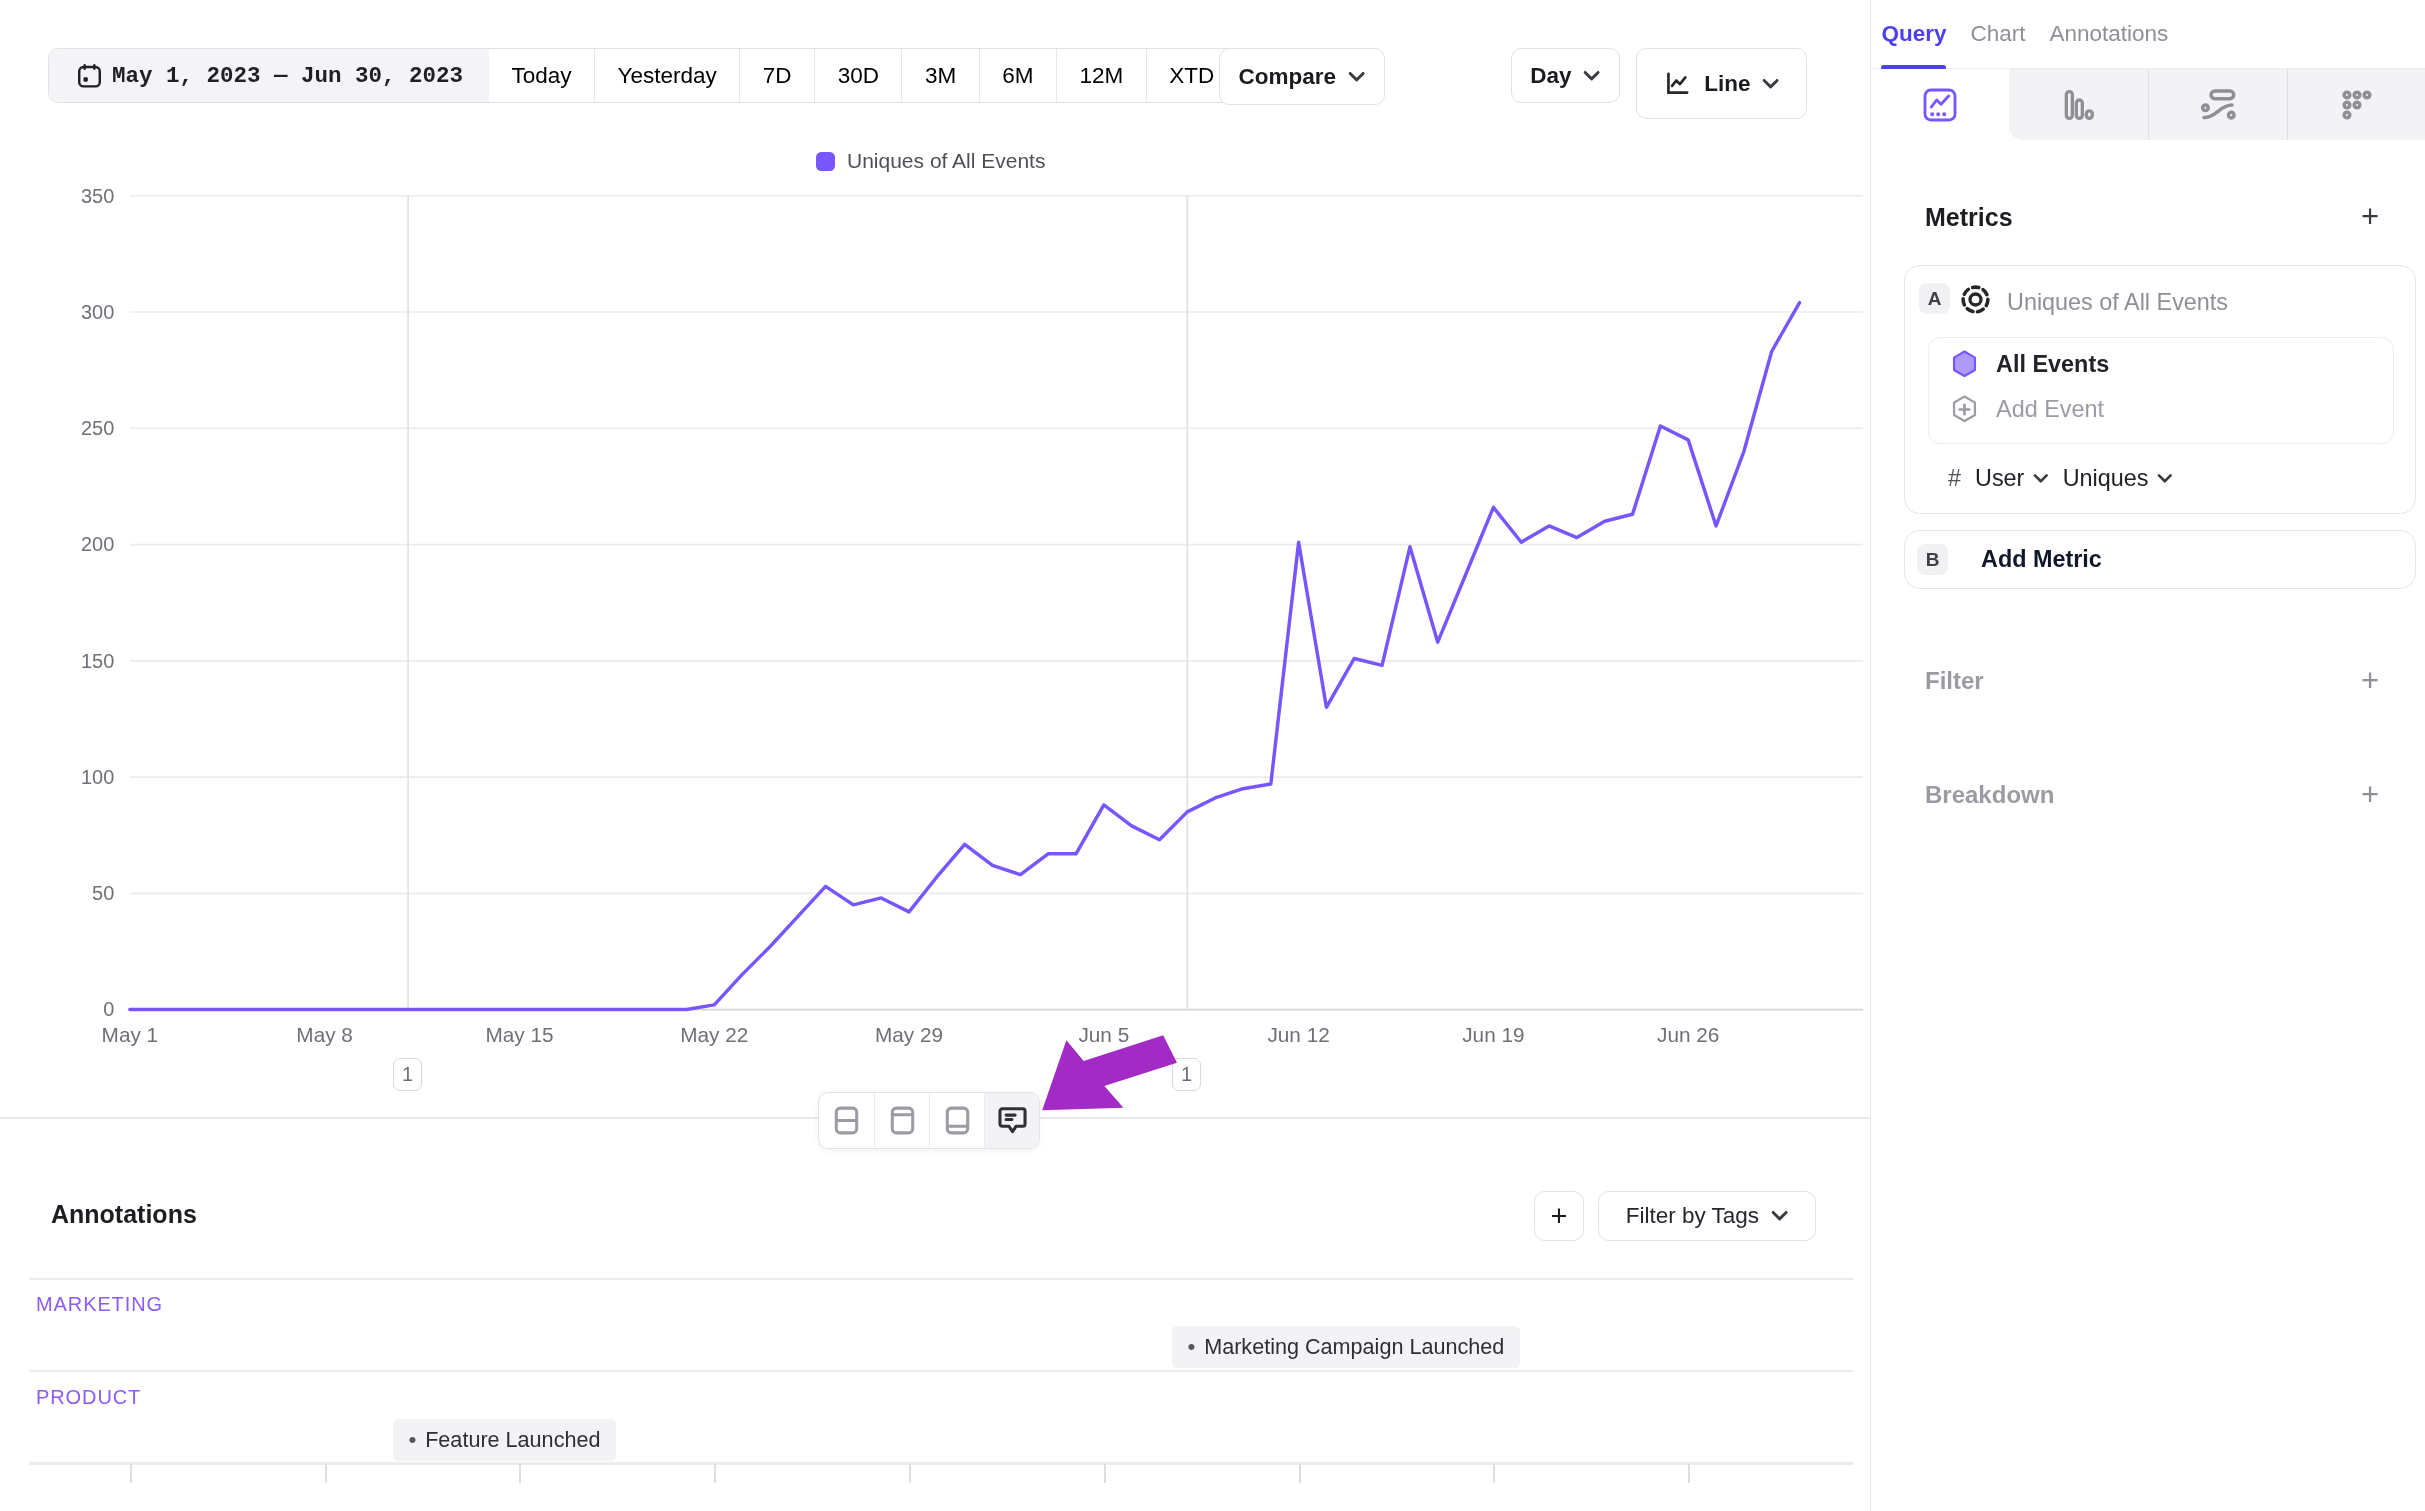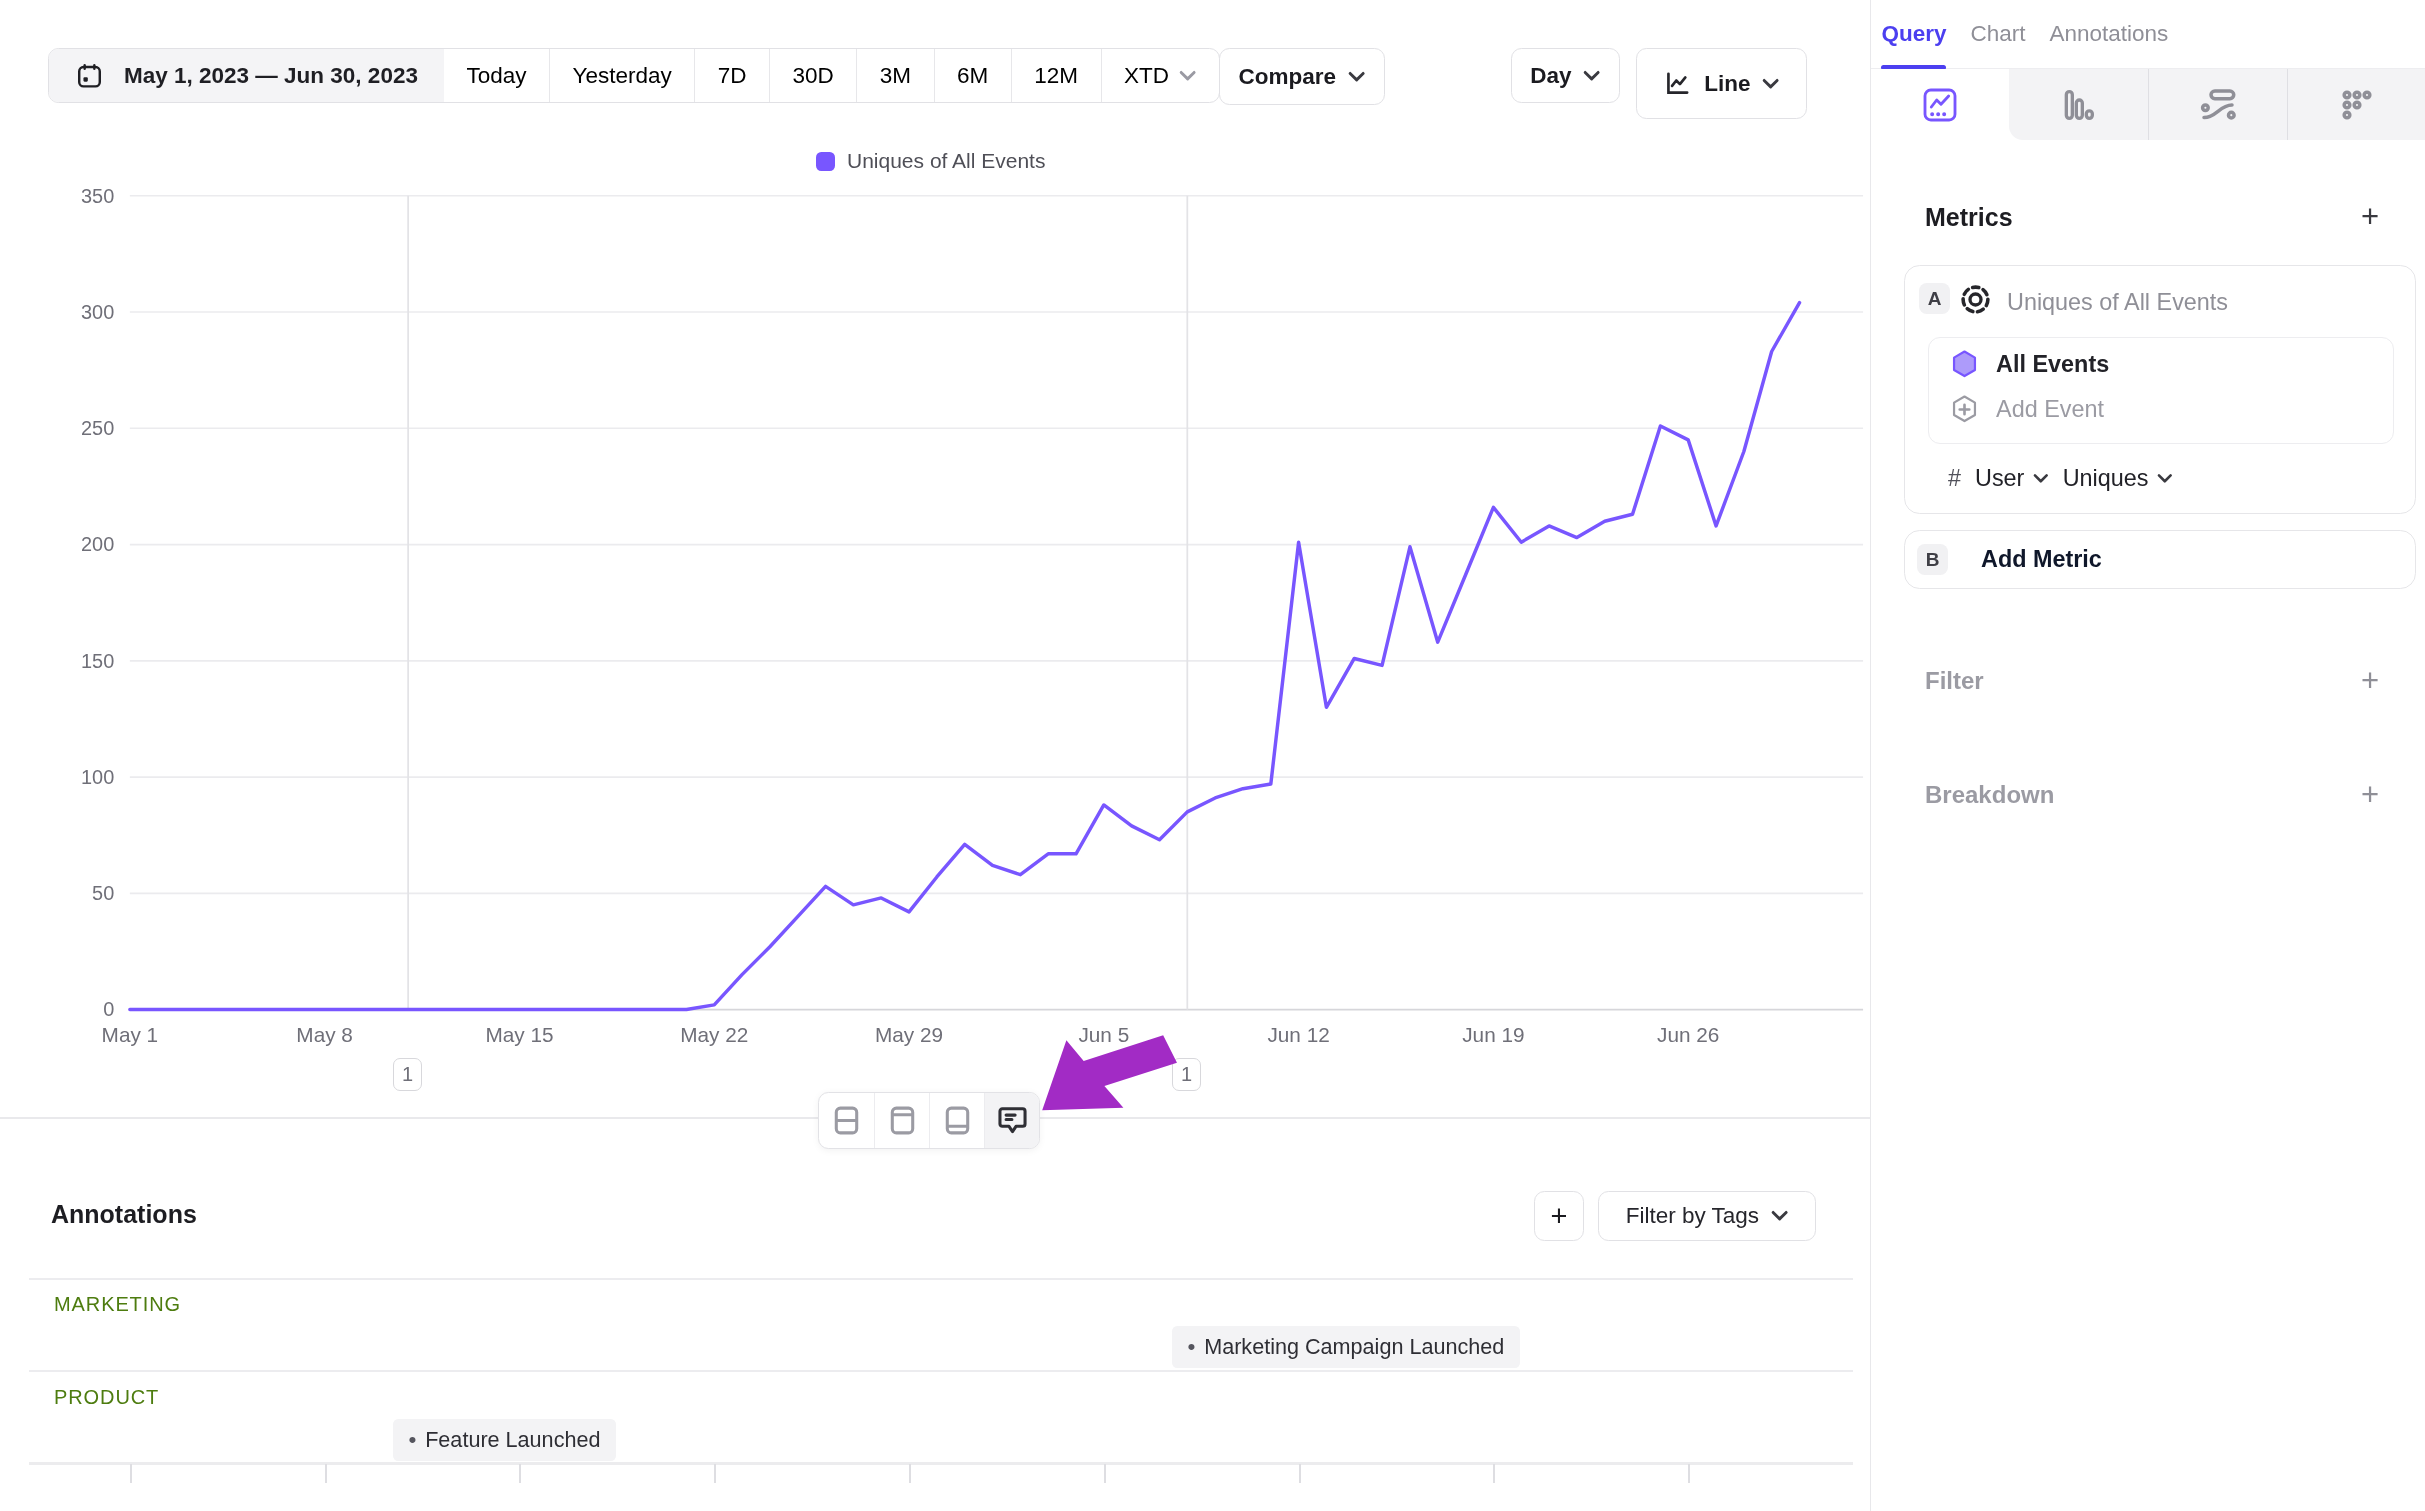--- a/index.html
+++ b/index.html
@@ -6,21 +6,21 @@
   html,body { width:2426px; height:1511px; background:#ffffff;
     font-family:"Liberation Sans", sans-serif; overflow:hidden; position:relative; }
   .abs { position:absolute; }
 
   
   .seg-control { left:48px; top:48px; height:55px; display:inline-flex; align-items:stretch;
     border:1.7px solid #e1e1e5; border-radius:10.4px; overflow:hidden; background:#fff; }
   .seg { display:flex; align-items:center; justify-content:center; font-size:22.5px;
     color:#000000; font-weight:400; border-left:1.7px solid #e7e7ea; padding:0 22.5px; white-space:nowrap; cursor:default; }
   .seg:first-child { border-left:none; }
-  .seg.date { background:#f4f4f6; color:#1f1f24; font-weight:600; gap:20px; padding:0 26px; }
+  .seg.date { background:#f4f4f6; color:#1f1f24; font-weight:600; gap:8px; padding:0 26px;font-family:Liberation Mono, monospace; }
   .seg .chev { margin-left:10.4px; color:#9a9aa3; display:flex; }
   .btn { display:inline-flex; align-items:center; justify-content:center; gap:12px;
     border:1.7px solid #e1e1e5; border-radius:10.4px; background:#fff; font-size:22.5px;
     color:#1b1b20; font-weight:600; }
   #compare-btn { left:1219px; top:48px; width:166px; height:57px; }
   #granularity-btn { left:1511px; top:48px; width:109px; height:55px; }
   #charttype-btn { left:1636px; top:48px; width:171px; height:71px; }
   .btn .chev { display:flex; color:#3a3a40; }
 
   
@@ -43,21 +43,21 @@
     color:#9b9ba3; border-left:1.7px solid #ececef; }
   #chart-toolbar .tcell:first-child { border-left:none; }
   #chart-toolbar .tcell.active { background:#f3f3f5; color:#2f2f35; }
   #arrow-svg { left:1030px; top:1017px; z-index:3; }
 
   
   #annotations-title { left:51px; top:1200px; font-size:25px; font-weight:700; color:#1d1d22; }
   #annot-add-btn { left:1534px; top:1191px; width:50px; height:50px; font-size:29px; font-weight:400; }
   #annot-filter-btn { left:1598px; top:1191px; width:218px; height:50px; font-size:22.5px; font-weight:500; color:#26262c; }
   .row-divider { position:absolute; left:28.6px; width:1824px; height:1.7px; background:#ececef; }
-  .annot-cat { position:absolute; left:54px; font-size:20px; color:#4d7c0f; letter-spacing:0.9px; }
+  .annot-cat { position:absolute; left:36px; font-size:20px; color:#8b5cf6; letter-spacing:0.9px; }
   .annot-badge { position:absolute; height:42px; background:#f3f3f5; border-radius:5.2px;
     display:inline-flex; align-items:center; gap:8.7px; padding:0 15.6px; font-size:21.6px;
     color:#2e2e34; white-space:nowrap; }
   .annot-badge .dot { color:#55555e; font-size:22.5px; }
   #timeline-line { left:28.6px; top:1462px; width:1824px; height:2.6px; background:#ececee; }
   .timeline-tick { position:absolute; top:1464px; width:1.7px; height:19px; background:#dedee2; }
 
   
   #sidebar { left:1870px; top:0; width:556px; height:1511px; background:#fff; border-left:1.7px solid #e8e8eb; }
   #sb-tabs { position:absolute; left:0; top:0; width:100%; height:69px; display:flex; align-items:stretch;

